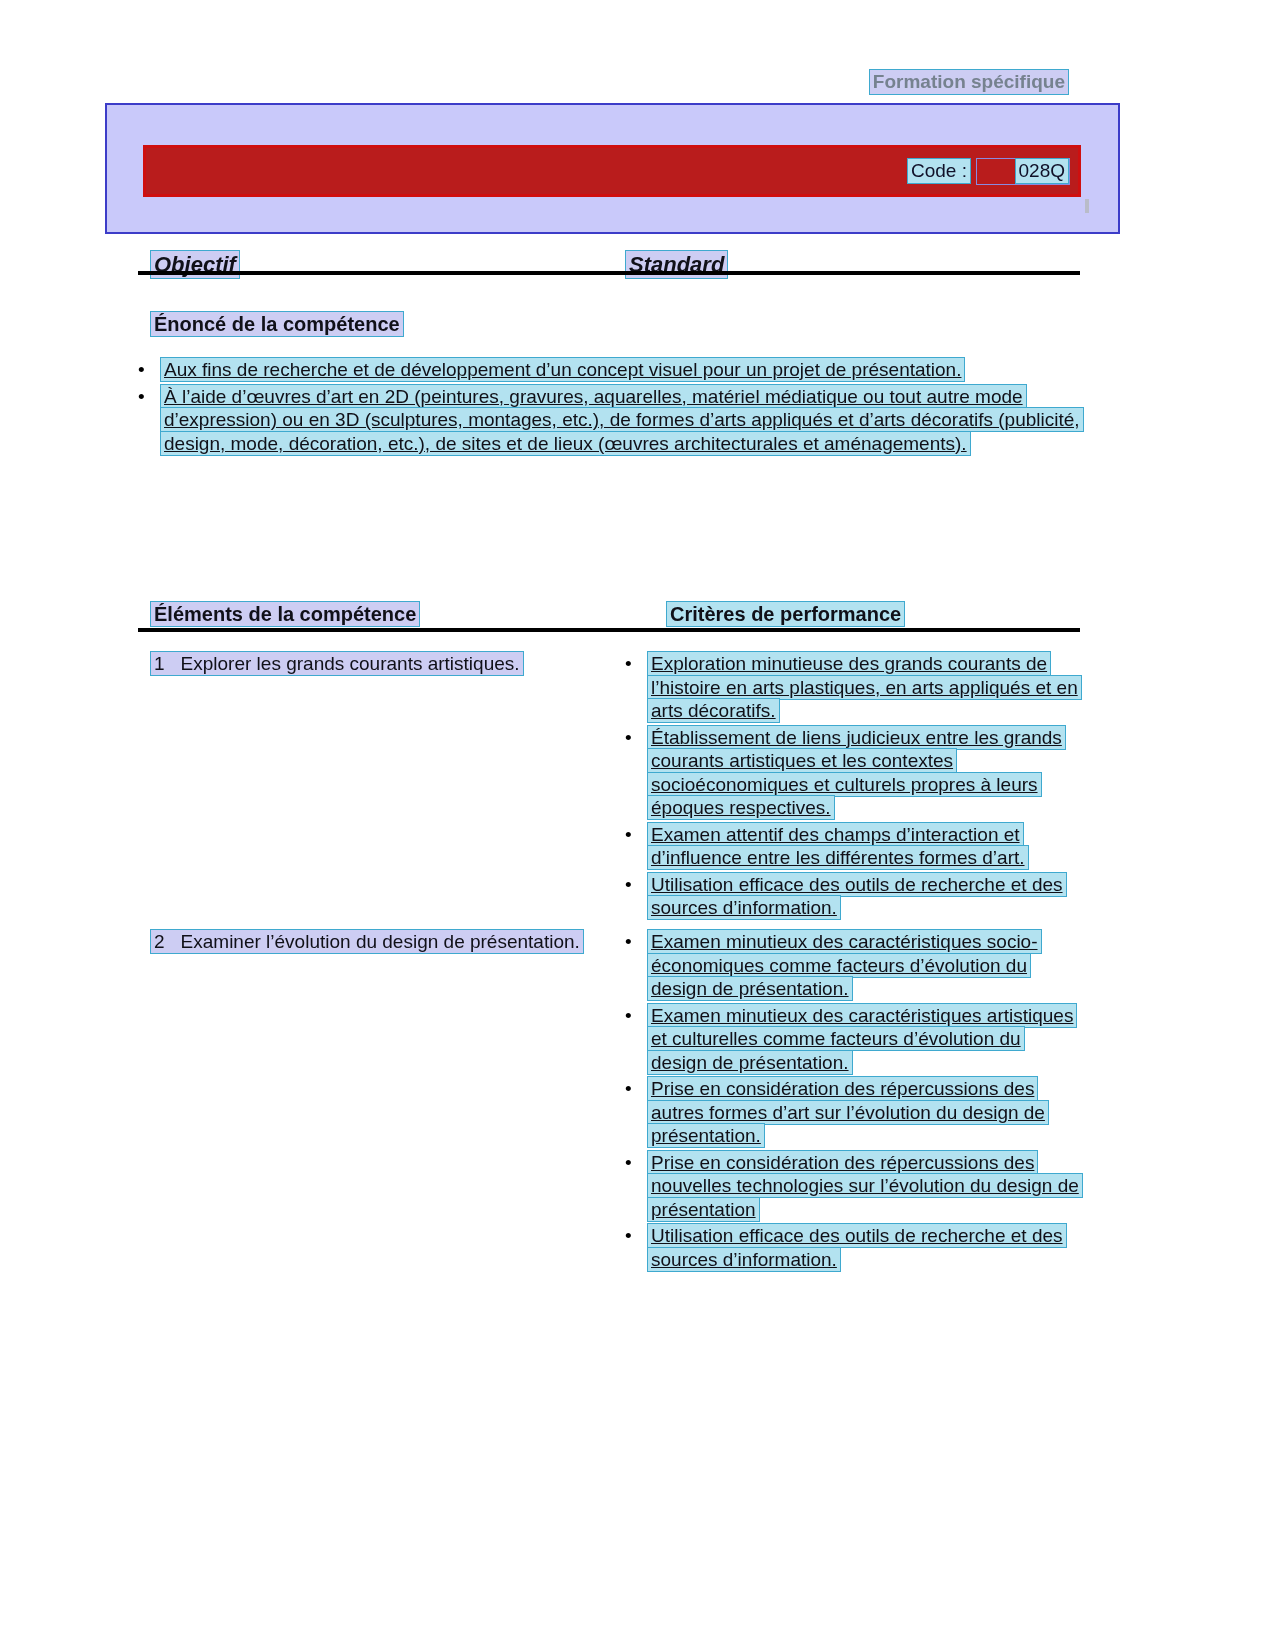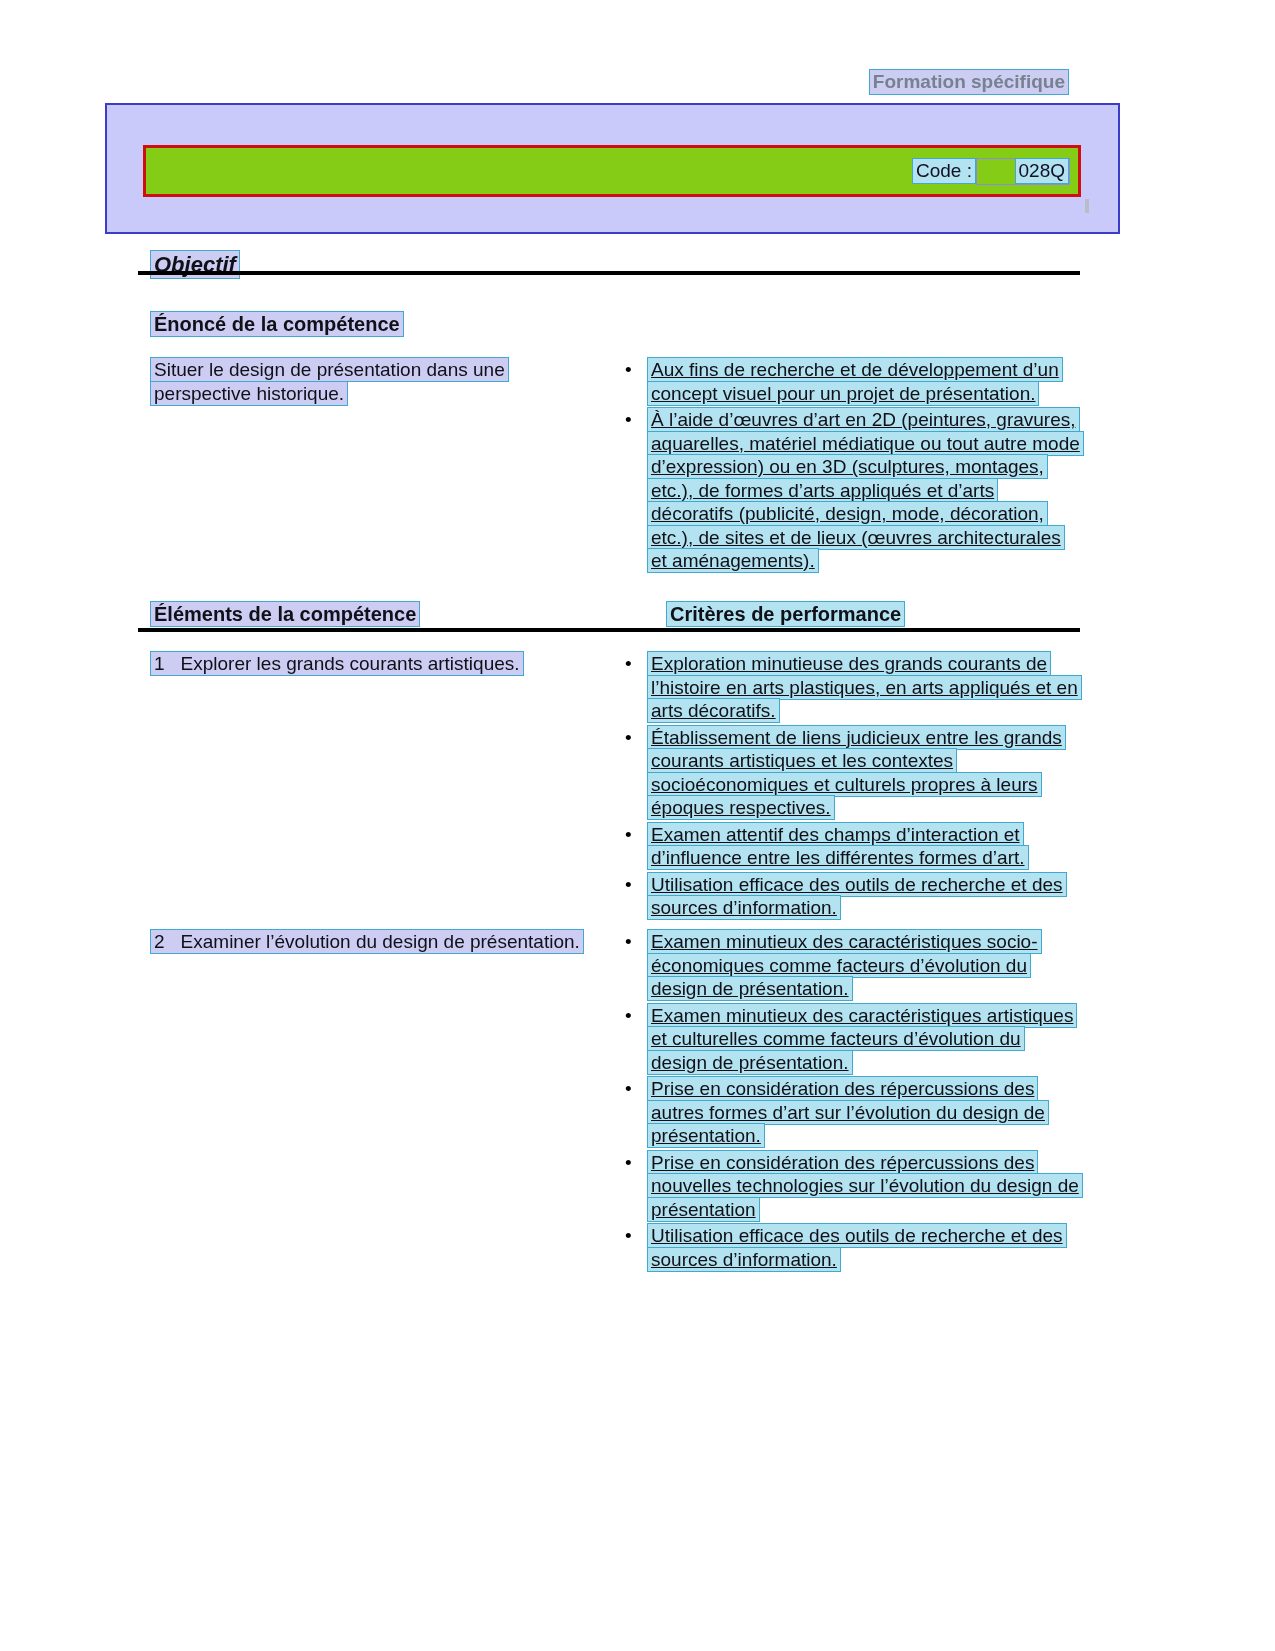--- a/index.html
+++ b/index.html
@@ -21,27 +21,27 @@
     position:absolute; top:69px; right:206px;
     font-size:19px; color:#76828f; font-weight:bold;
   }
 
   .banner {
     position:absolute; left:105px; top:103px; width:1015px; height:131px;
     background:#c9c9fa; border:2px solid #3c3cc8;
   }
   .banner-inner {
     position:absolute; left:36px; top:40px; width:938px; height:52px;
-    background:#84cc16; border:3px solid #cf0f0f;
+    background:#b91c1c; border:3px solid #cf0f0f;
     display:flex; align-items:center; justify-content:flex-end;
     padding-right:8px;
   }
   .code-label { font-size:19px; color:#101028; }
   .code-field {
-    width:94px; height:27px; 
+    width:94px; height:27px; margin-left:5px;
     border:1px solid #8a8ae0;
     display:flex; align-items:center; justify-content:flex-end;
   }
   .code-value { font-size:19px; color:#101028; }
   .para-tick {
     position:absolute; left:1085px; top:199px; width:4px; height:14px;
     background:#b9bcc9;
   }
 
   .row { position:absolute; left:138px; width:942px; display:flex; }
@@ -91,35 +91,33 @@
         <span class="code-value hl hl-cyan">028Q</span>
       </span>
     </div>
   </div>
   <div class="para-tick"></div>
 
   <div class="row row-os">
     <div class="col-left">
       <span class="hl hl-purple">Objectif</span>
     </div>
+    <div class="col-right">
+      <span class="hl hl-purple">Standard</span>
+    </div>
   </div>
   <div class="rule rule-1"></div>
 
   <div class="row row-h row-h1">
     <div class="col-left">
       <span class="hl hl-purple">Énoncé de la compétence</span>
     </div>
   </div>
 
   <div class="row row-c1">
-    <div class="col-left body-text">
-      <div class="statement-wrap">
-        <span class="hl hl-purple">Situer le design de présentation dans une perspective historique.</span>
-      </div>
-    </div>
     <div class="col-right">
 
         <div class="bullet-row">
           <span class="bullet-dot">•</span>
           <div class="bullet-body">
             <span class="hl hl-cyan">Aux fins de recherche et de développement d’un concept visuel pour un projet de présentation.</span>
           </div>
         </div>
 
         <div class="bullet-row">

